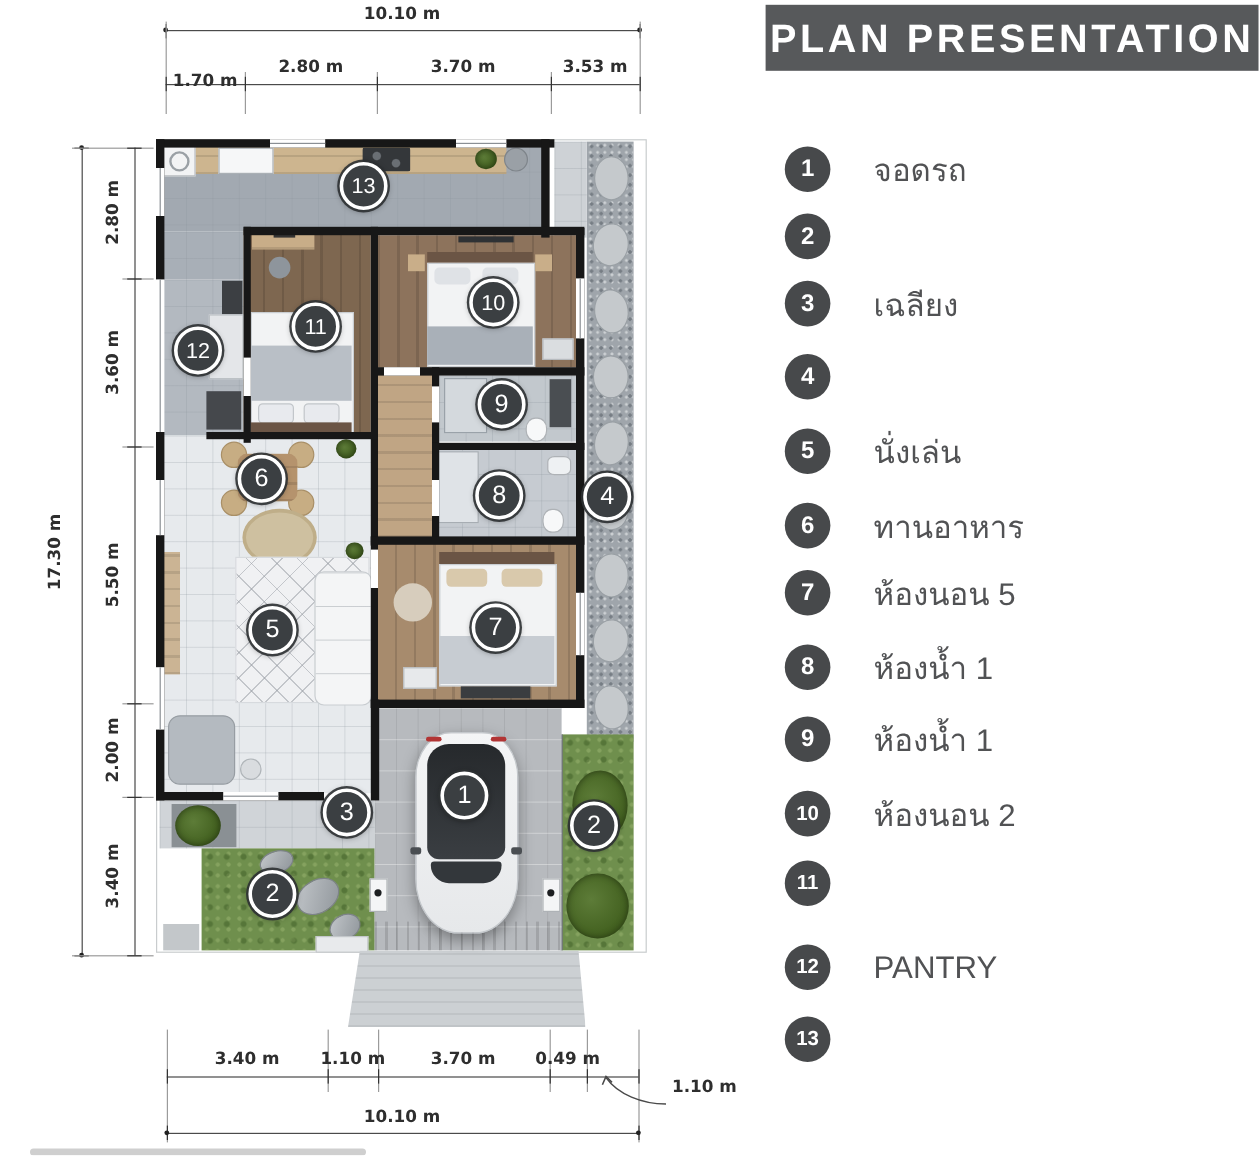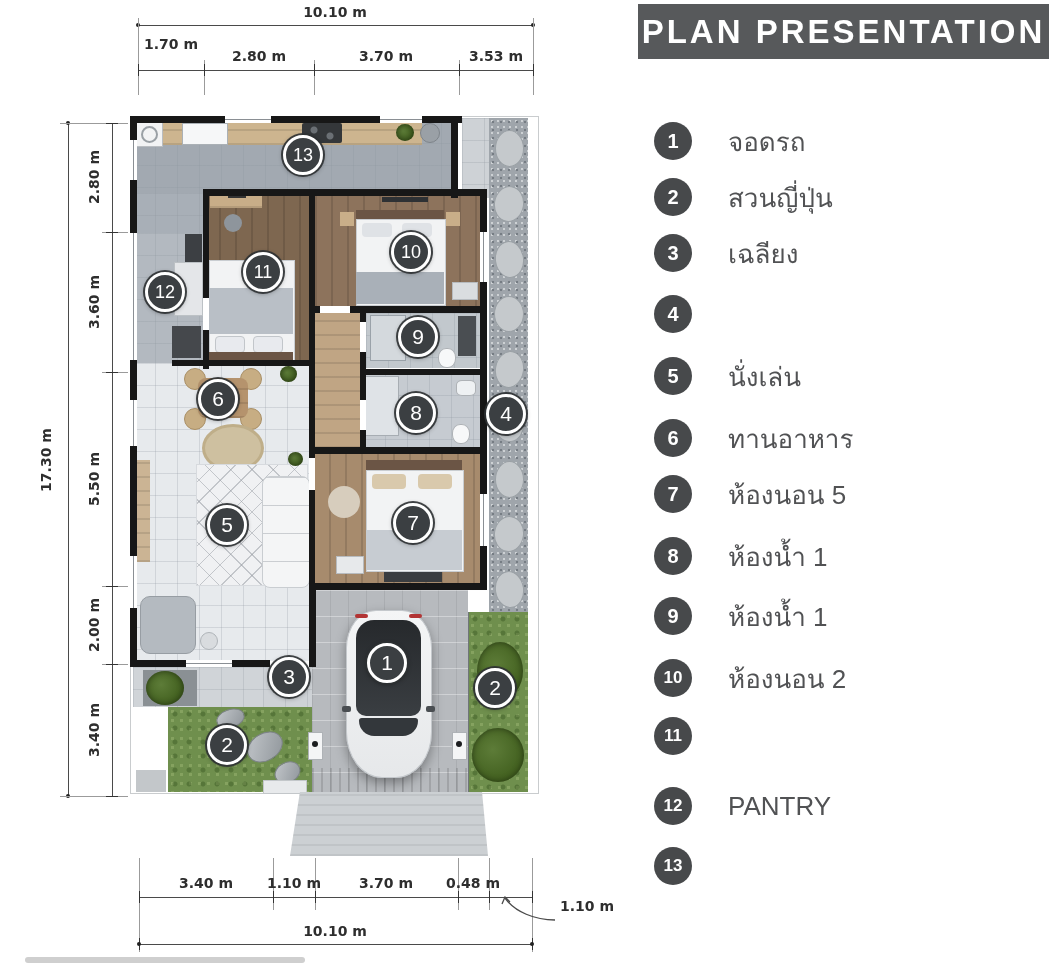--- a/index.html
+++ b/index.html
@@ -292,21 +292,21 @@
   <div class="a ext" style="left:204px;top:60px;width:1px;height:35px;"></div>
   <div class="a ext" style="left:314px;top:60px;width:1px;height:35px;"></div>
   <div class="a ext" style="left:459px;top:60px;width:1px;height:35px;"></div>
 
   <div class="a dline" style="left:138px;top:70px;width:395px;height:1px;"></div>
   <div class="a tickv" style="left:138px;top:64px;"></div>
   <div class="a tickv" style="left:204px;top:64px;"></div>
   <div class="a tickv" style="left:314px;top:64px;"></div>
   <div class="a tickv" style="left:459px;top:64px;"></div>
   <div class="a tickv" style="left:533px;top:64px;"></div>
-  <div class="a dlabel" style="left:171px;top:44px;">1.70 m</div>
+  <div class="a dlabel" style="left:171px;top:68px;">1.70 m</div>
   <div class="a dlabel" style="left:259px;top:56px;">2.80 m</div>
   <div class="a dlabel" style="left:386px;top:56px;">3.70 m</div>
   <div class="a dlabel" style="left:496px;top:56px;">3.53 m</div>
 
   <div class="a dline" style="left:68px;top:123px;width:1px;height:673px;"></div>
   <div class="a tickh" style="left:62px;top:123px;"></div>
   <div class="a tickh" style="left:62px;top:796px;"></div>
   <div class="a dot" style="left:66px;top:121px;"></div>
   <div class="a dot" style="left:66px;top:794px;"></div>
   <div class="a dlabel vert" style="left:46px;top:460px;">17.30 m</div>
@@ -341,21 +341,21 @@
   <div class="a dline" style="left:139px;top:897px;width:393px;height:1px;"></div>
   <div class="a tickv" style="left:139px;top:891px;"></div>
   <div class="a tickv" style="left:273px;top:891px;"></div>
   <div class="a tickv" style="left:315px;top:891px;"></div>
   <div class="a tickv" style="left:458px;top:891px;"></div>
   <div class="a tickv" style="left:489px;top:891px;"></div>
   <div class="a tickv" style="left:532px;top:891px;"></div>
   <div class="a dlabel" style="left:206px;top:883px;">3.40 m</div>
   <div class="a dlabel" style="left:294px;top:883px;">1.10 m</div>
   <div class="a dlabel" style="left:386px;top:883px;">3.70 m</div>
-  <div class="a dlabel" style="left:473px;top:883px;">0.48 m</div>
+  <div class="a dlabel" style="left:473px;top:883px;">0.49 m</div>
 
   <svg class="a" style="left:497px;top:896px;" width="62" height="28" viewBox="0 0 62 28">
     <path d="M58,24 C38,24 18,16 8,2" stroke="#4a4a4a" stroke-width="1.3" fill="none"></path>
     <path d="M5,8 L8,1 L13,6" stroke="#4a4a4a" stroke-width="1.3" fill="none"></path>
   </svg>
   <div class="a dlabel" style="left:587px;top:906px;">1.10 m</div>
 
   <div class="a dline" style="left:139px;top:944px;width:393px;height:1px;"></div>
   <div class="a tickv" style="left:139px;top:938px;"></div>
   <div class="a tickv" style="left:532px;top:938px;"></div>
@@ -370,21 +370,20 @@
   <div class="a lrow" style="top:121px;">
     <div class="lcirc">
         <span>1</span>
       </div>
     <div class="llabel">จอดรถ</div>
   </div>
   <div class="a lrow" style="top:177px;">
     <div class="lcirc">
         <span>2</span>
       </div>
-    <div class="llabel">สวนญี่ปุ่น</div>
   </div>
   <div class="a lrow" style="top:233px;">
     <div class="lcirc">
         <span>3</span>
       </div>
     <div class="llabel">เฉลียง</div>
   </div>
   <div class="a lrow" style="top:294px;">
     <div class="lcirc">
         <span>4</span>

